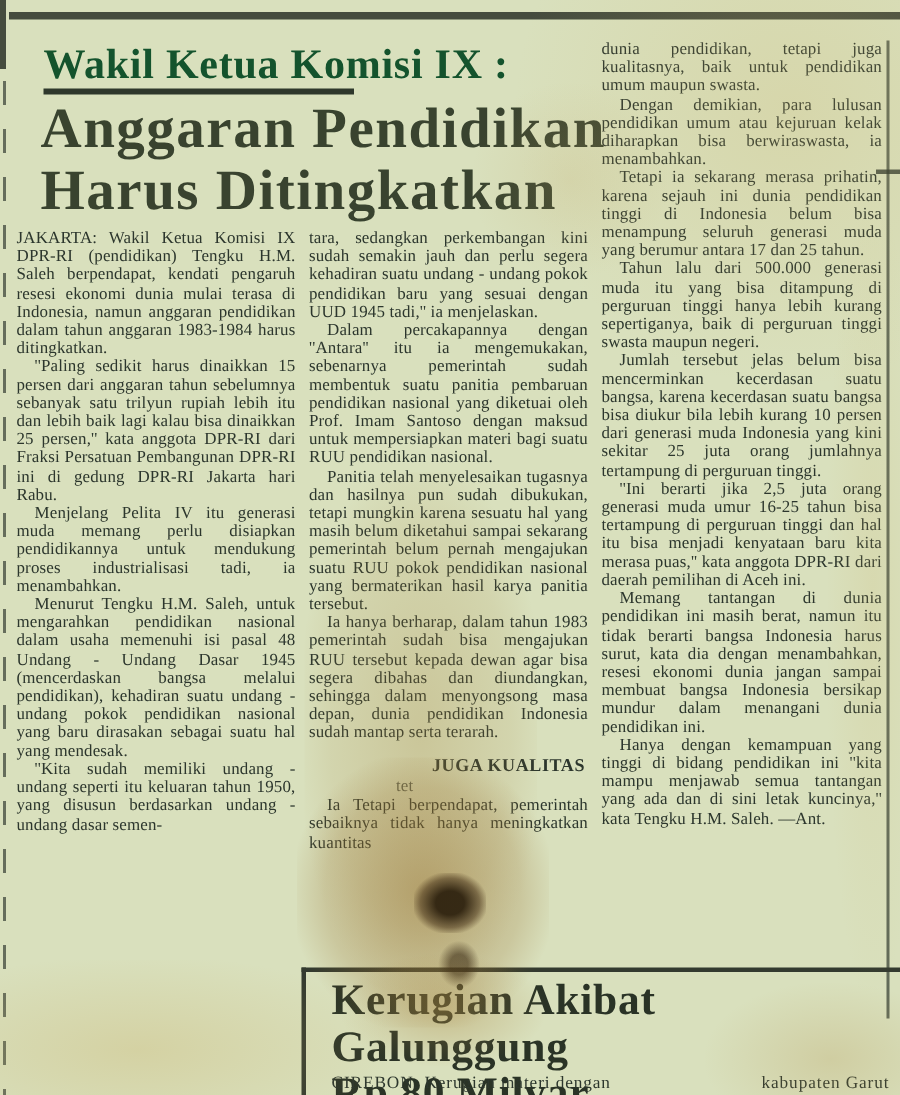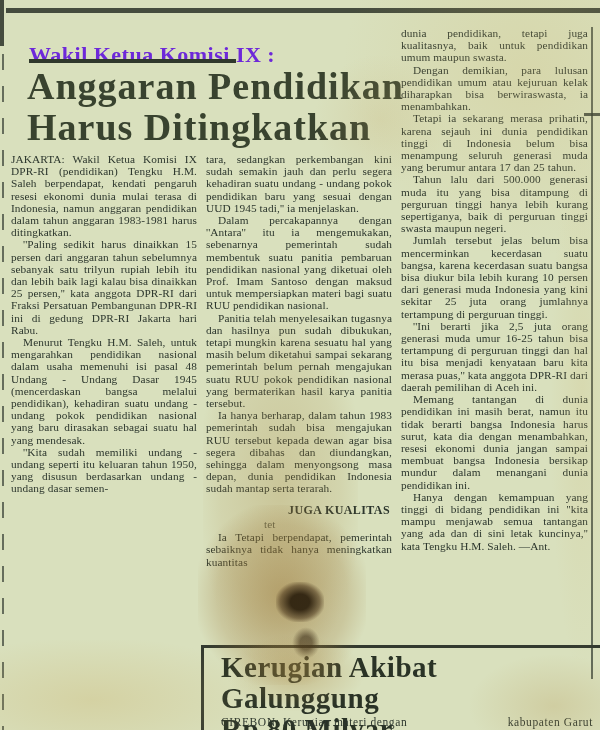--- a/index.html
+++ b/index.html
@@ -9,21 +9,21 @@
     font-family:"Liberation Serif","DejaVu Serif",serif;
     color:#2d372e;
   }
   
   .top-rule{position:absolute;left:6px;top:8px;width:594px;height:5px;background:#454c3e;}
   .left-corner-bar{position:absolute;left:0;top:0;width:4px;height:46px;background:#454c3e;}
   .left-dashed-rule{position:absolute;left:2px;top:54px;width:2px;height:676px;
     background:repeating-linear-gradient(to bottom,rgba(40,48,40,.65) 0 16px,transparent 16px 32px);}
   .right-rule{position:absolute;left:591px;top:27px;width:2px;height:652px;background:rgba(45,55,45,.7);}
   .right-tick{position:absolute;left:584px;top:113px;width:16px;height:3px;background:rgba(45,55,45,.8);}
-  .kicker{position:absolute;left:29px;top:42px;font-size:22px;font-weight:bold;letter-spacing:.5px;color:#6d28d9;white-space:nowrap;}
+  .kicker{position:absolute;left:29px;top:28px;font-size:28px;font-weight:bold;letter-spacing:.5px;color:#14532d;white-space:nowrap;}
   .kicker-underline{position:absolute;left:29px;top:59px;width:207px;height:3.5px;background:#2f382c;}
   .headline{position:absolute;left:27px;top:66px;width:380px;font-size:38px;font-weight:bold;
     line-height:41px;letter-spacing:1px;color:#39432f;}
   
   .col{position:absolute;overflow:hidden;font-size:11.3px;line-height:12.2px;
     text-align:justify;letter-spacing:.1px;color:#2c362d;}
   .col-1{left:11px;top:153px;width:186px;height:576px;}
   .col-2{left:206px;top:153px;width:186px;height:491px;}
   .col-3{left:401px;top:27px;width:187px;height:619px;}
   .col p{margin:0;text-indent:12px;}
@@ -74,22 +74,23 @@
   <div class="right-tick"></div>
 
   <div class="kicker">Wakil Ketua Komisi IX :</div>
   <div class="kicker-underline"></div>
   <div class="headline">
     <div>Anggaran Pendidikan</div>
     <div>Harus Ditingkatkan</div>
   </div>
 
   <div class="col col-1">
-    <p class="noind">JAKARTA: Wakil Ketua Komisi IX DPR-RI (pendidikan) Tengku H.M. Saleh berpendapat, kendati pengaruh resesi ekonomi dunia mulai terasa di Indonesia, namun anggaran pendidikan dalam tahun anggaran 1983-1981 harus ditingkatkan.</p>
+    <p class="noind">JAKARTA: Wakil Ketua Komisi IX DPR-RI (pendidikan) Tengku H.M. Saleh berpendapat, kendati pengaruh resesi ekonomi dunia mulai terasa di Indonesia, namun anggaran pendidikan dalam tahun anggaran 1983-1984 harus ditingkatkan.</p>
     <p>''Paling sedikit harus dinaikkan 15 persen dari anggaran tahun sebelumnya sebanyak satu trilyun rupiah lebih itu dan lebih baik lagi kalau bisa dinaikkan 25 persen,'' kata anggota DPR-RI dari Fraksi Persatuan Pembangunan DPR-RI ini di gedung DPR-RI Jakarta hari Rabu.</p>
+    <p>Menjelang Pelita IV itu generasi muda memang perlu disiapkan pendidikannya untuk mendukung proses industrialisasi tadi, ia menambahkan.</p>
     <p>Menurut Tengku H.M. Saleh, untuk mengarahkan pendidikan nasional dalam usaha memenuhi isi pasal 48 Undang - Undang Dasar 1945 (mencerdaskan bangsa melalui pendidikan), kehadiran suatu undang - undang pokok pendidikan nasional yang baru dirasakan sebagai suatu hal yang mendesak.</p>
     <p>''Kita sudah memiliki undang - undang seperti itu keluaran tahun 1950, yang disusun berdasarkan undang - undang dasar semen-</p>
   </div>
 
   <div class="col col-2">
     <p class="noind">tara, sedangkan perkembangan kini sudah semakin jauh dan perlu segera kehadiran suatu undang - undang pokok pendidikan baru yang sesuai dengan UUD 1945 tadi,'' ia menjelaskan.</p>
     <p>Dalam percakapannya dengan ''Antara'' itu ia mengemukakan, sebenarnya pemerintah sudah membentuk suatu panitia pembaruan pendidikan nasional yang diketuai oleh Prof. Imam Santoso dengan maksud untuk mempersiapkan materi bagi suatu RUU pendidikan nasional.</p>
     <p>Panitia telah menyelesaikan tugasnya dan hasilnya pun sudah dibukukan, tetapi mungkin karena sesuatu hal yang masih belum diketahui sampai sekarang pemerintah belum pernah mengajukan suatu RUU pokok pendidikan nasional yang bermaterikan hasil karya panitia tersebut.</p>
     <p>Ia hanya berharap, dalam tahun 1983 pemerintah sudah bisa mengajukan RUU tersebut kepada dewan agar bisa segera dibahas dan diundangkan, sehingga dalam menyongsong masa depan, dunia pendidikan Indonesia sudah mantap serta terarah.</p>
     <p class="subhead right">JUGA KUALITAS</p>

